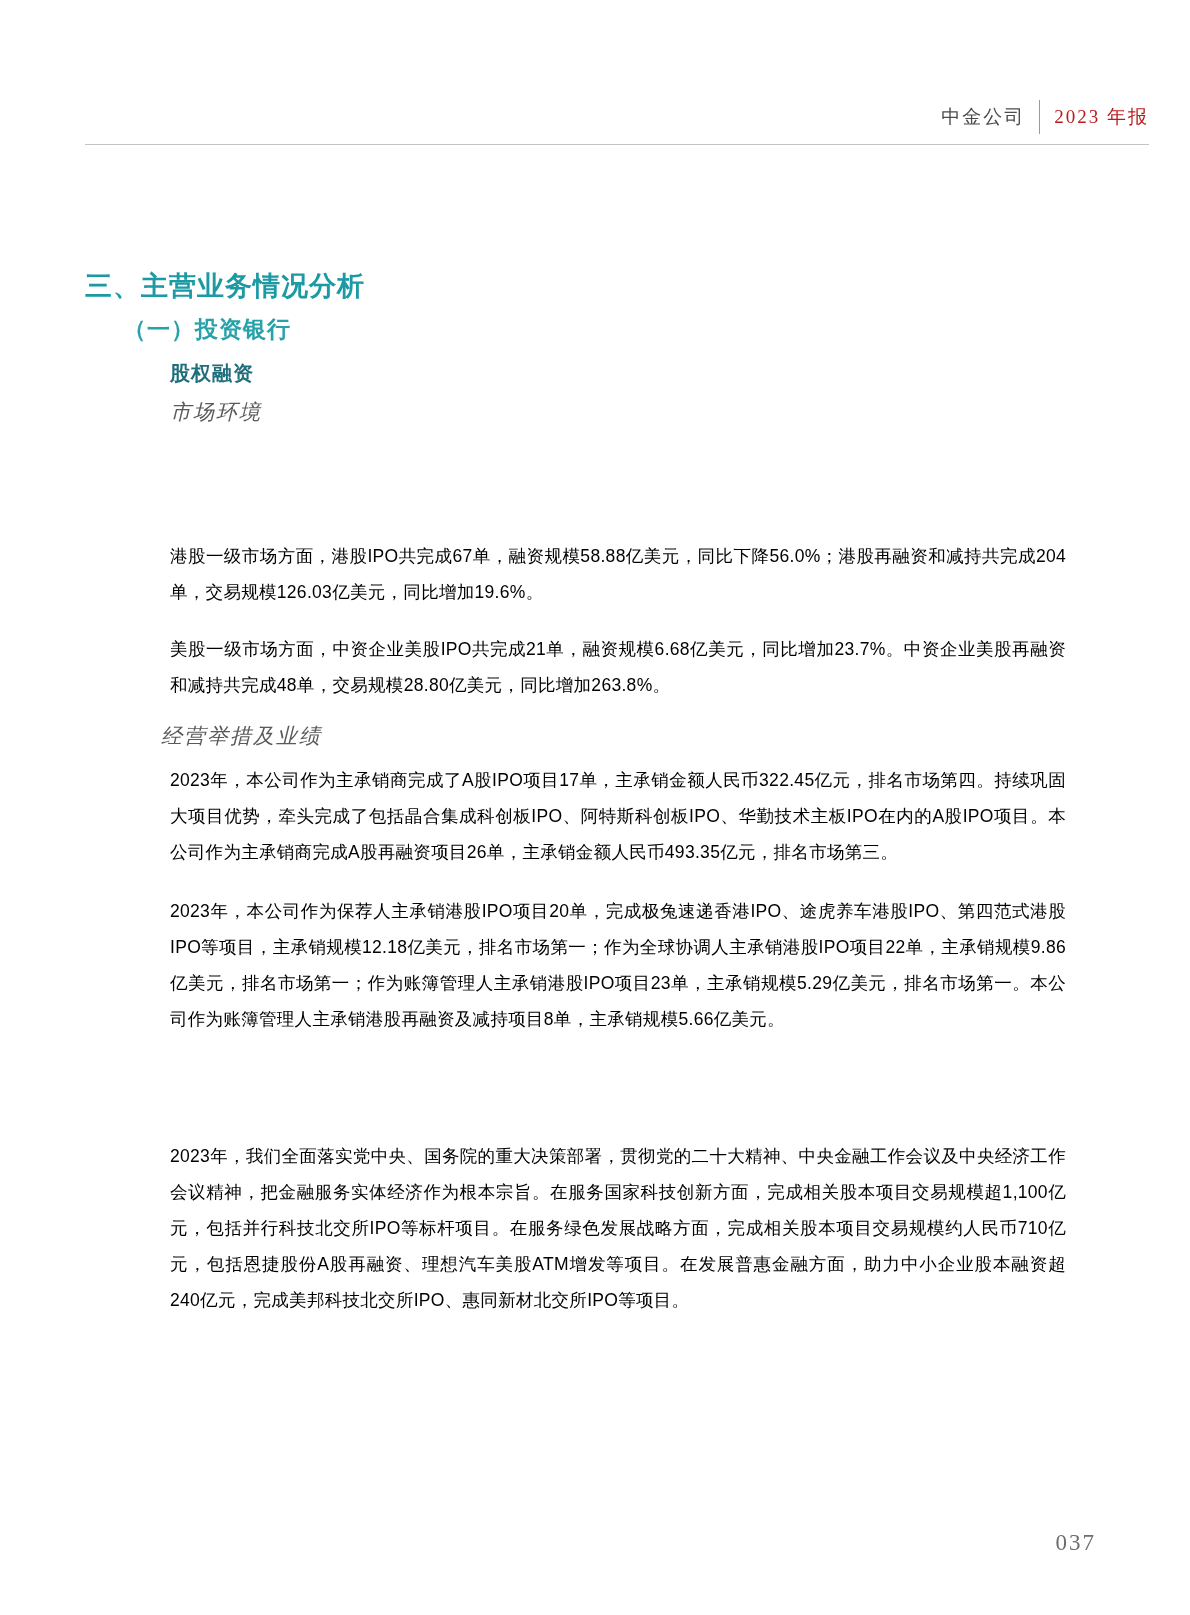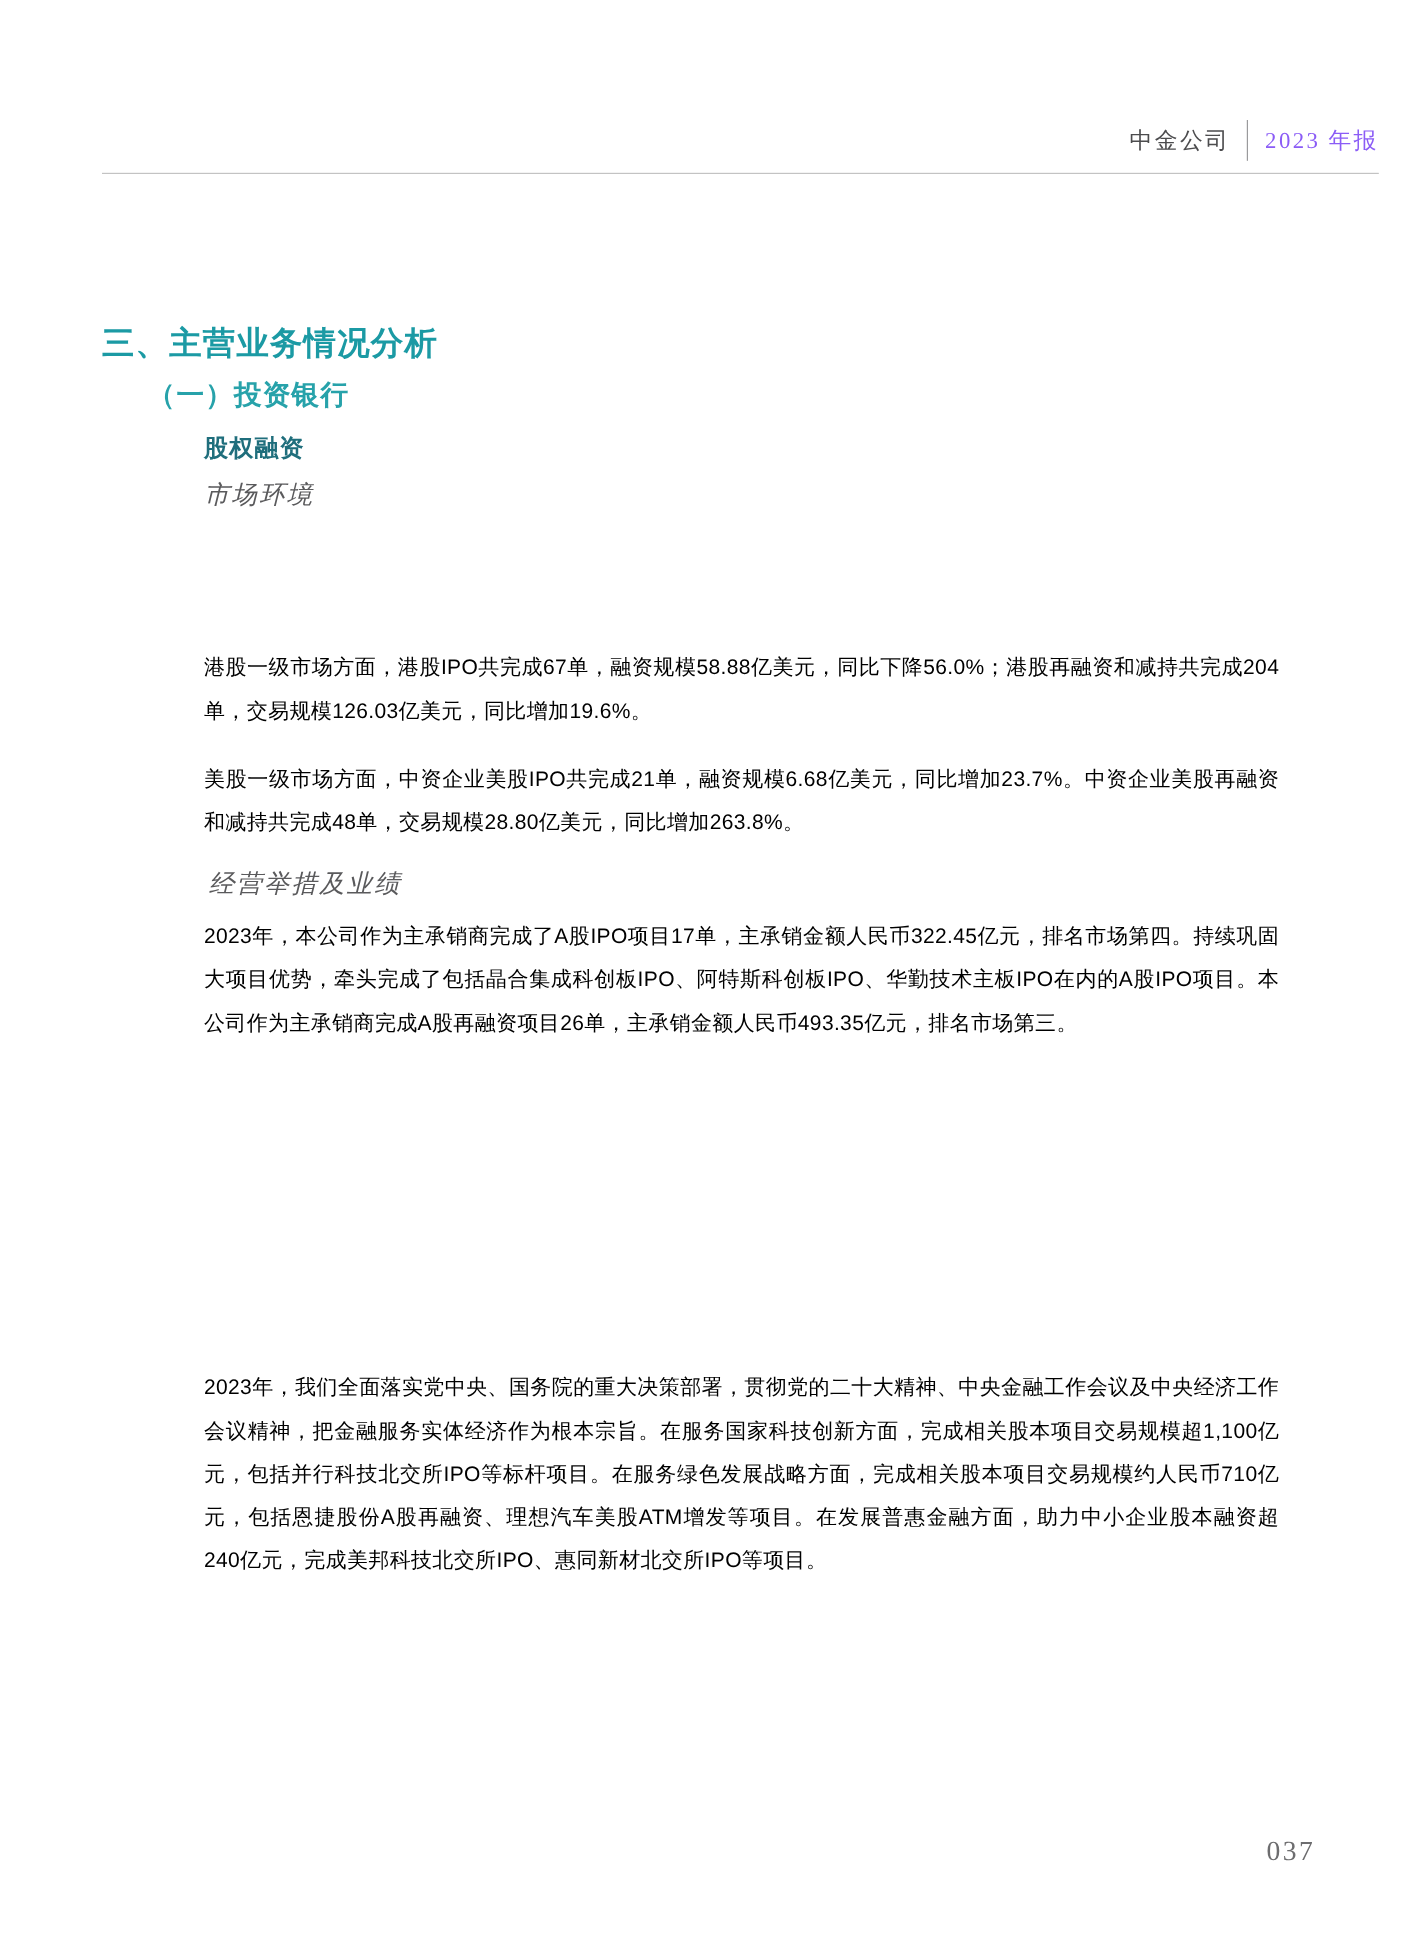--- a/index.html
+++ b/index.html
@@ -40,21 +40,21 @@
     color: #4c4c4e;
     letter-spacing: 2px;
   }
   .header-divider {
     width: 1px;
     height: 34px;
     background: #9a9a9c;
     margin: 0 14px;
   }
   .header-edition {
-    color: #8b5cf6;
+    color: #b91c1c;
     letter-spacing: 2px;
     text-align: right;
   }
   
   .section-title {
     position: absolute;
     left: 85px;
     top: 268px;
     font-size: 27px;
     font-weight: bold;
@@ -81,21 +81,21 @@
   }
   .italic-heading {
     font-family: "Liberation Serif", "DejaVu Serif", serif;
     font-style: italic;
     font-size: 21px;
     color: #5a5a5c;
     letter-spacing: 2px;
     text-align: center;
   }
   #h-market { position: absolute; left: 170px; top: 398px; }
-  #h-ops    { position: absolute; left: 174px; top: 722px; }
+  #h-ops    { position: absolute; left: 161px; top: 722px; }
   .para {
     font-size: 17.5px;
     line-height: 36px;
     text-align: justify;
     text-justify: inter-ideograph;
     margin: 0;
     letter-spacing: 0.3px;
   }
   #p1 { position: absolute; left: 170px; width: 896px; top: 443px; }
   #p2 { position: absolute; left: 170px; width: 896px; top: 538px; }
@@ -131,17 +131,18 @@
   <div class="section-title">三、主营业务情况分析</div>
   <div class="subsection-title">（一）投资银行</div>
   <div class="block-title">股权融资</div>
 
   <div id="h-market" class="italic-heading">市场环境</div>
   <p id="p2" class="para">港股一级市场方面，港股IPO共完成67单，融资规模58.88亿美元，同比下降56.0%；港股再融资和减持共完成204单，交易规模126.03亿美元，同比增加19.6%。</p>
   <p id="p3" class="para">美股一级市场方面，中资企业美股IPO共完成21单，融资规模6.68亿美元，同比增加23.7%。中资企业美股再融资和减持共完成48单，交易规模28.80亿美元，同比增加263.8%。</p>
 
   <div id="h-ops" class="italic-heading">经营举措及业绩</div>
   <p id="p4" class="para">2023年，本公司作为主承销商完成了A股IPO项目17单，主承销金额人民币322.45亿元，排名市场第四。持续巩固大项目优势，牵头完成了包括晶合集成科创板IPO、阿特斯科创板IPO、华勤技术主板IPO在内的A股IPO项目。本公司作为主承销商完成A股再融资项目26单，主承销金额人民币493.35亿元，排名市场第三。</p>
+  <p id="p5" class="para">2023年，本公司作为保荐人主承销港股IPO项目20单，完成极兔速递香港IPO、途虎养车港股IPO、第四范式港股IPO等项目，主承销规模12.18亿美元，排名市场第一；作为全球协调人主承销港股IPO项目22单，主承销规模9.86亿美元，排名市场第一；作为账簿管理人主承销港股IPO项目23单，主承销规模5.29亿美元，排名市场第一。本公司作为账簿管理人主承销港股再融资及减持项目8单，主承销规模5.66亿美元。</p>
   <p id="p7" class="para">2023年，我们全面落实党中央、国务院的重大决策部署，贯彻党的二十大精神、中央金融工作会议及中央经济工作会议精神，把金融服务实体经济作为根本宗旨。在服务国家科技创新方面，完成相关股本项目交易规模超1,100亿元，包括并行科技北交所IPO等标杆项目。在服务绿色发展战略方面，完成相关股本项目交易规模约人民币710亿元，包括恩捷股份A股再融资、理想汽车美股ATM增发等项目。在发展普惠金融方面，助力中小企业股本融资超240亿元，完成美邦科技北交所IPO、惠同新材北交所IPO等项目。</p>
 
   <div class="page-number">037</div>
 
 </div>
 
 </body></html>

